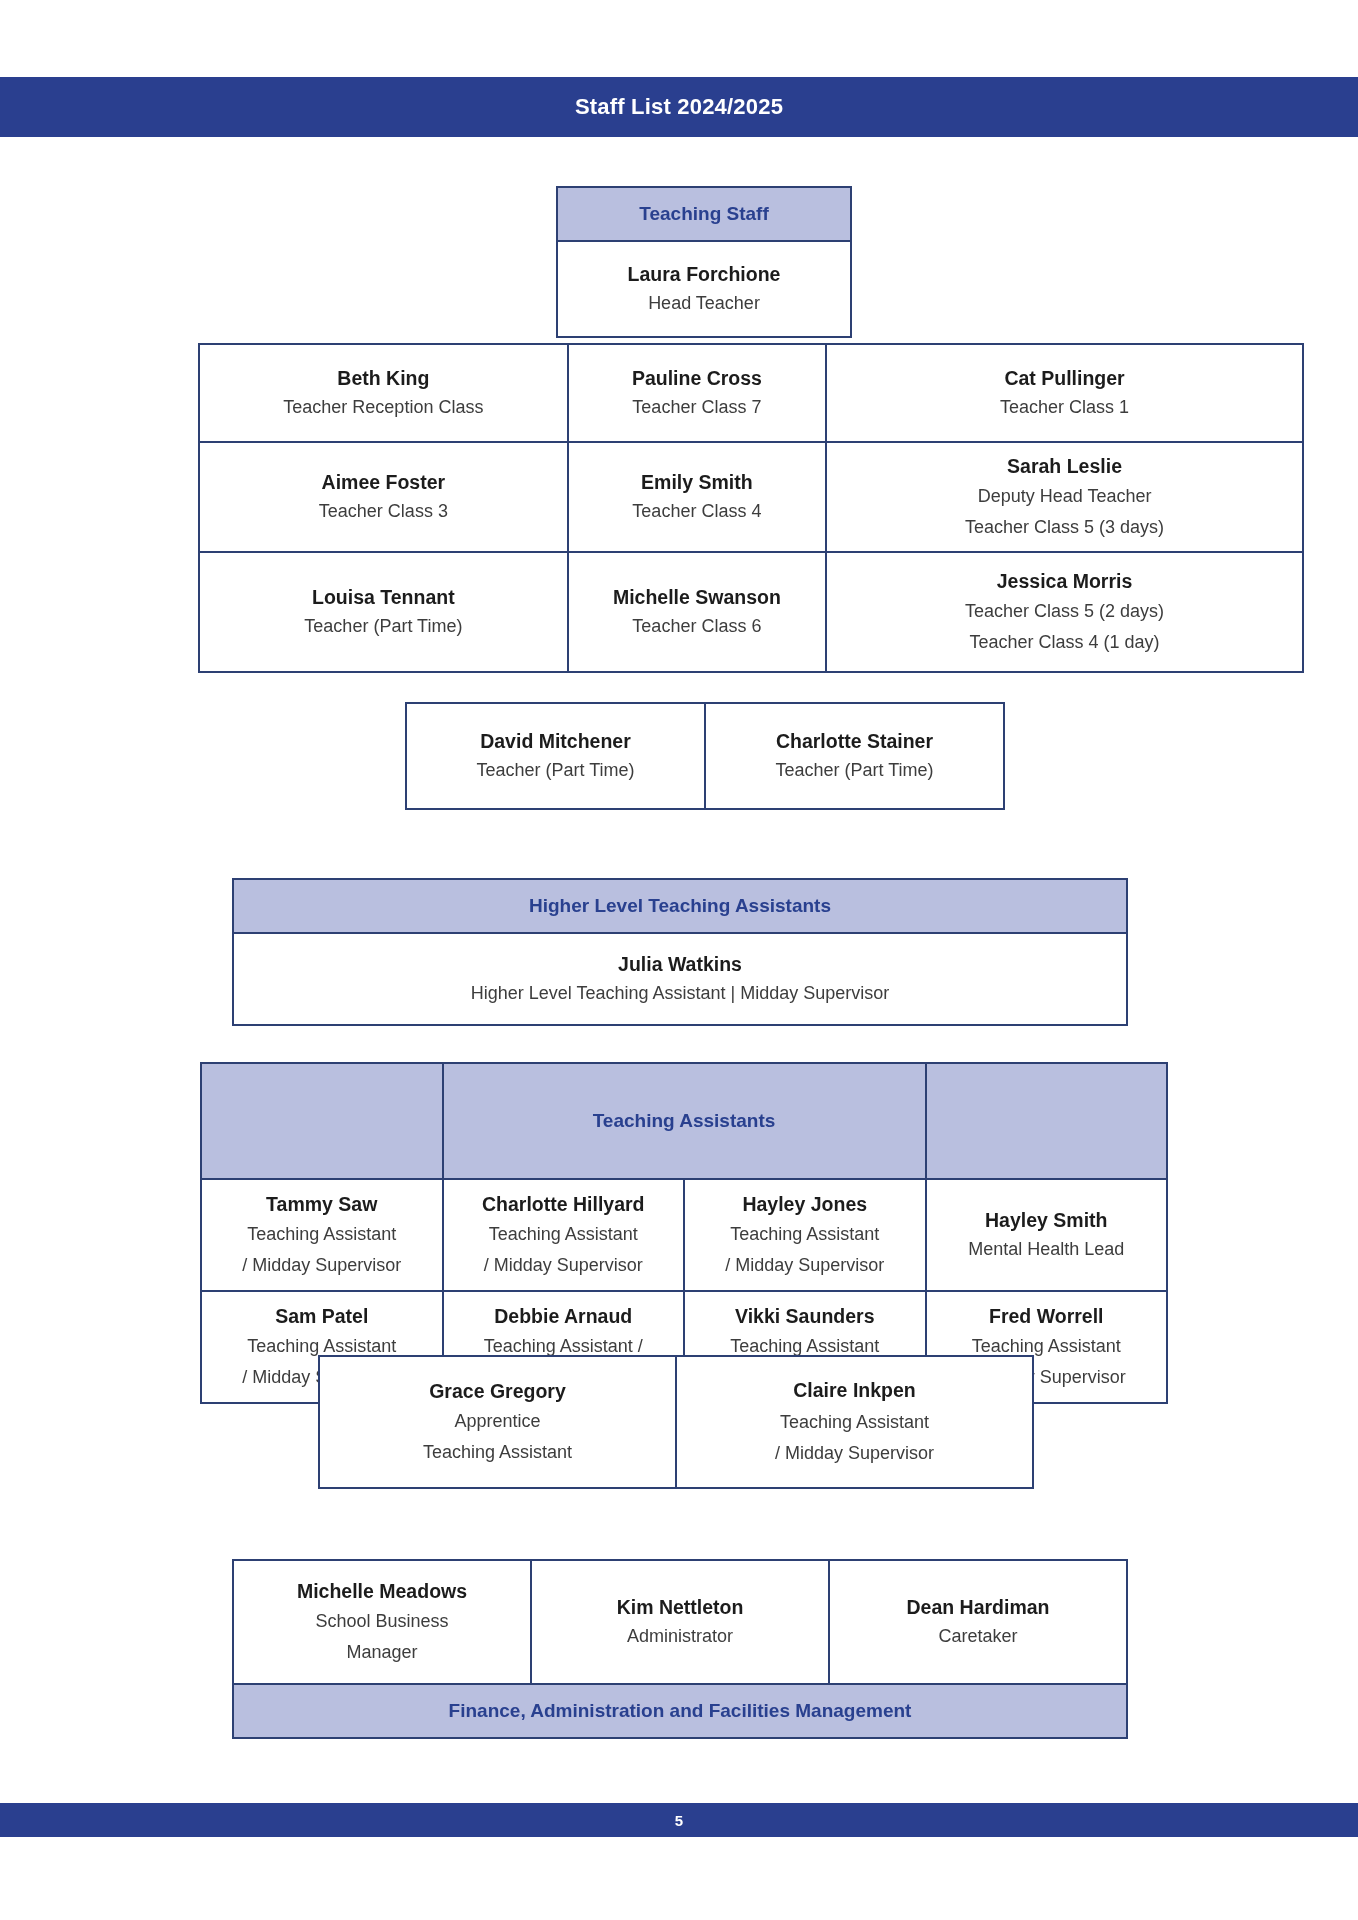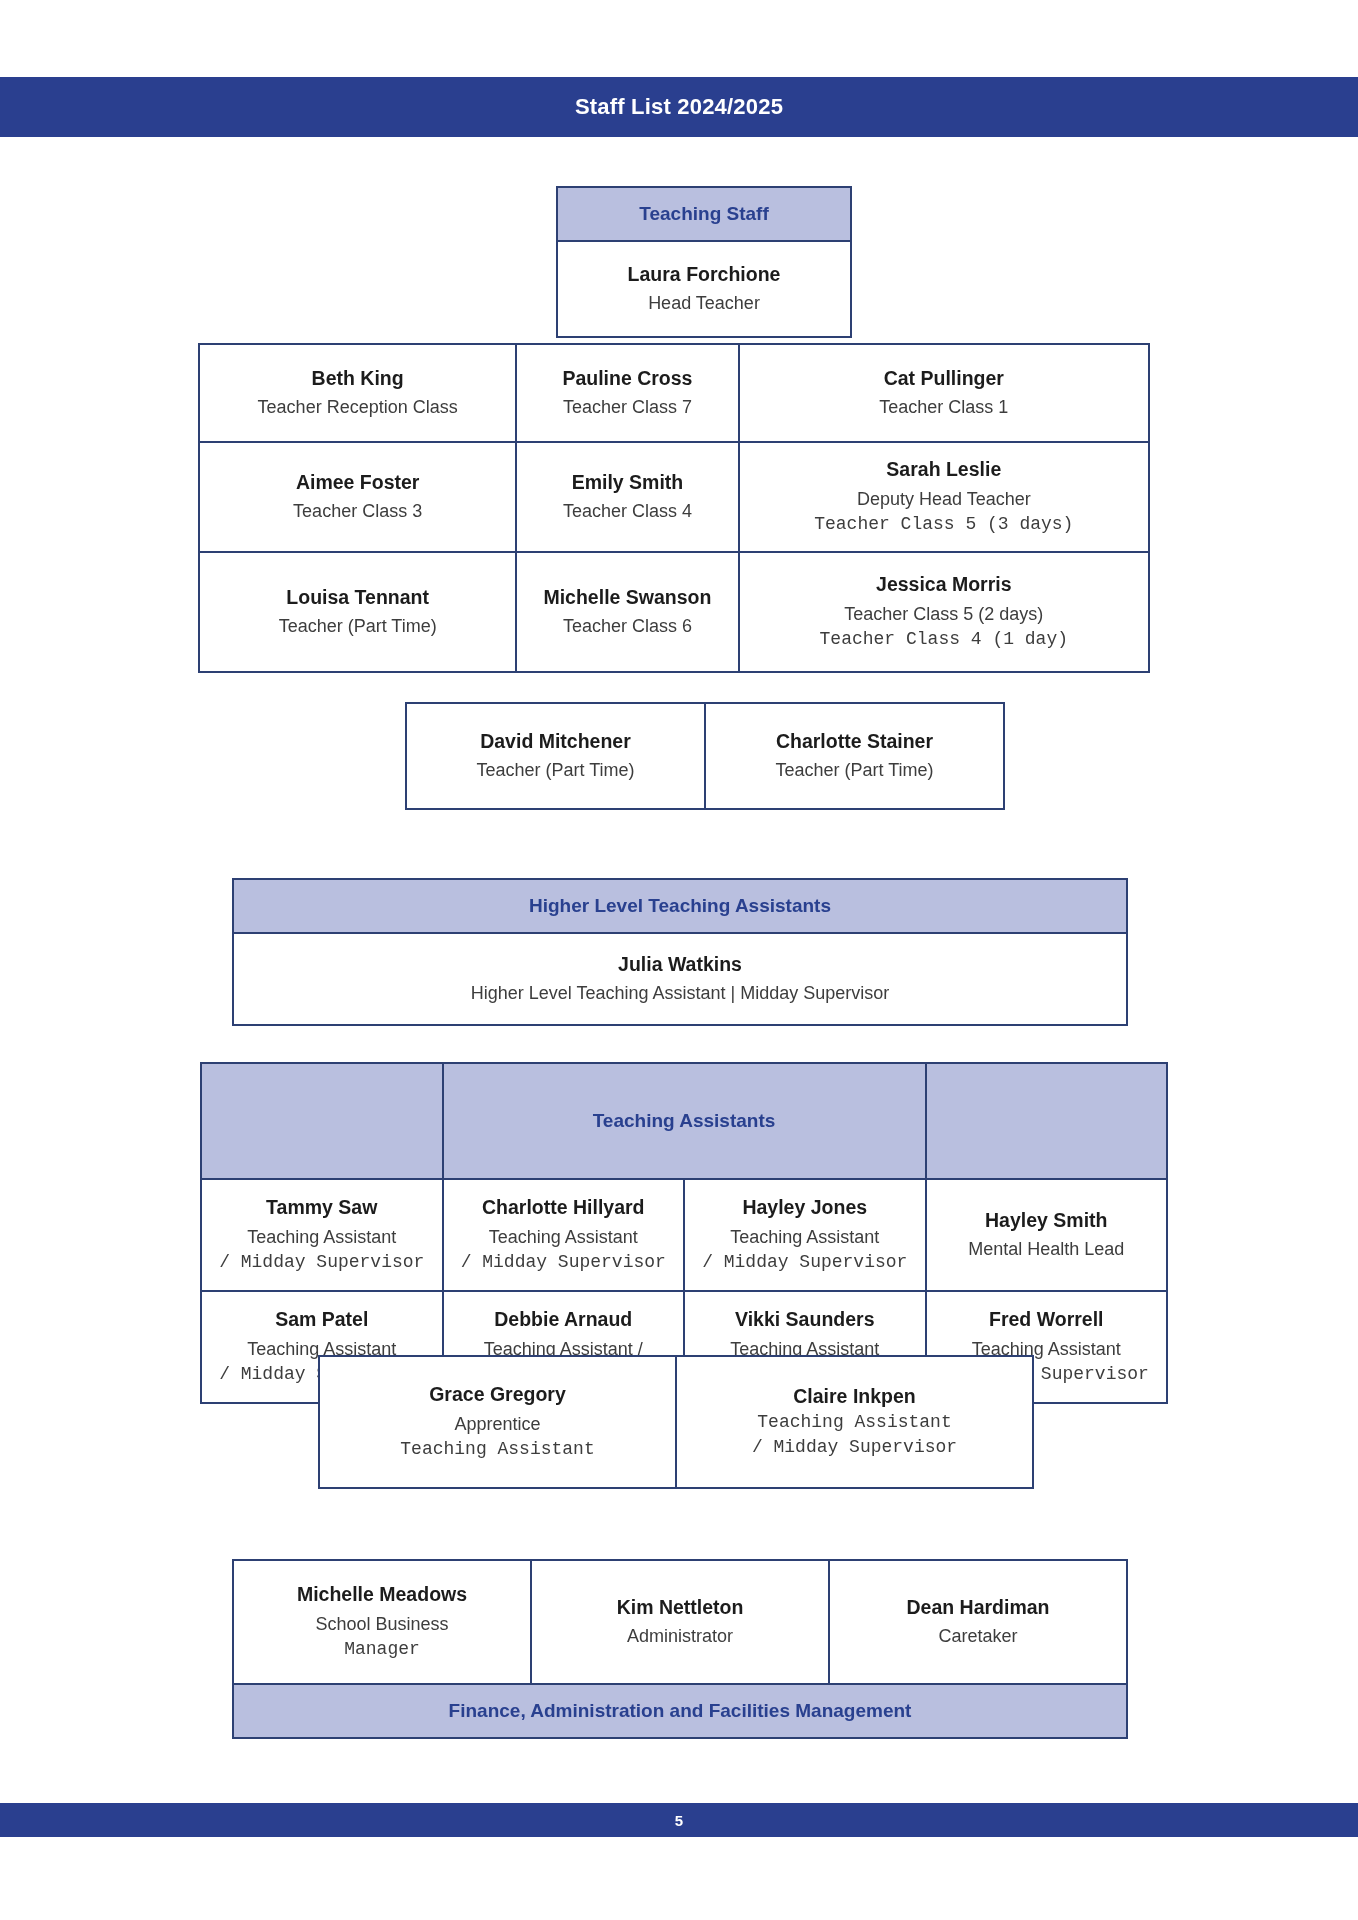--- a/index.html
+++ b/index.html
@@ -83,30 +83,29 @@
     line-height: 1.22;
   }
   .rl {
     display: block;
     font-size: 18px;
     color: #3d3d3d;
     line-height: 1.28;
     margin-top: 6px;
   }
   .rl-tight {
-    margin-top: 2px;
-    font-family: Liberation Mono, monospace;
+    margin-top: 8px;
   }
 
   
   #head-table { left: 556px; top: 186px; width: 296px; }
   #head-table td.cell { height: 82px; }
 
   
-  #teachers-table { left: 198px; top: 343px; width: 952px; }
+  #teachers-table { left: 198px; top: 343px; width: 1106px; }
   #teachers-table td { height: 84px; }
   #teachers-table tr.row2 td { height: 96px; }
   #teachers-table tr.row3 td { height: 106px; }
 
   
   #pt-table { left: 405px; top: 702px; width: 600px; }
   #pt-table td { height: 92px; }
 
   
   #hlta-table { left: 232px; top: 878px; width: 896px; }

